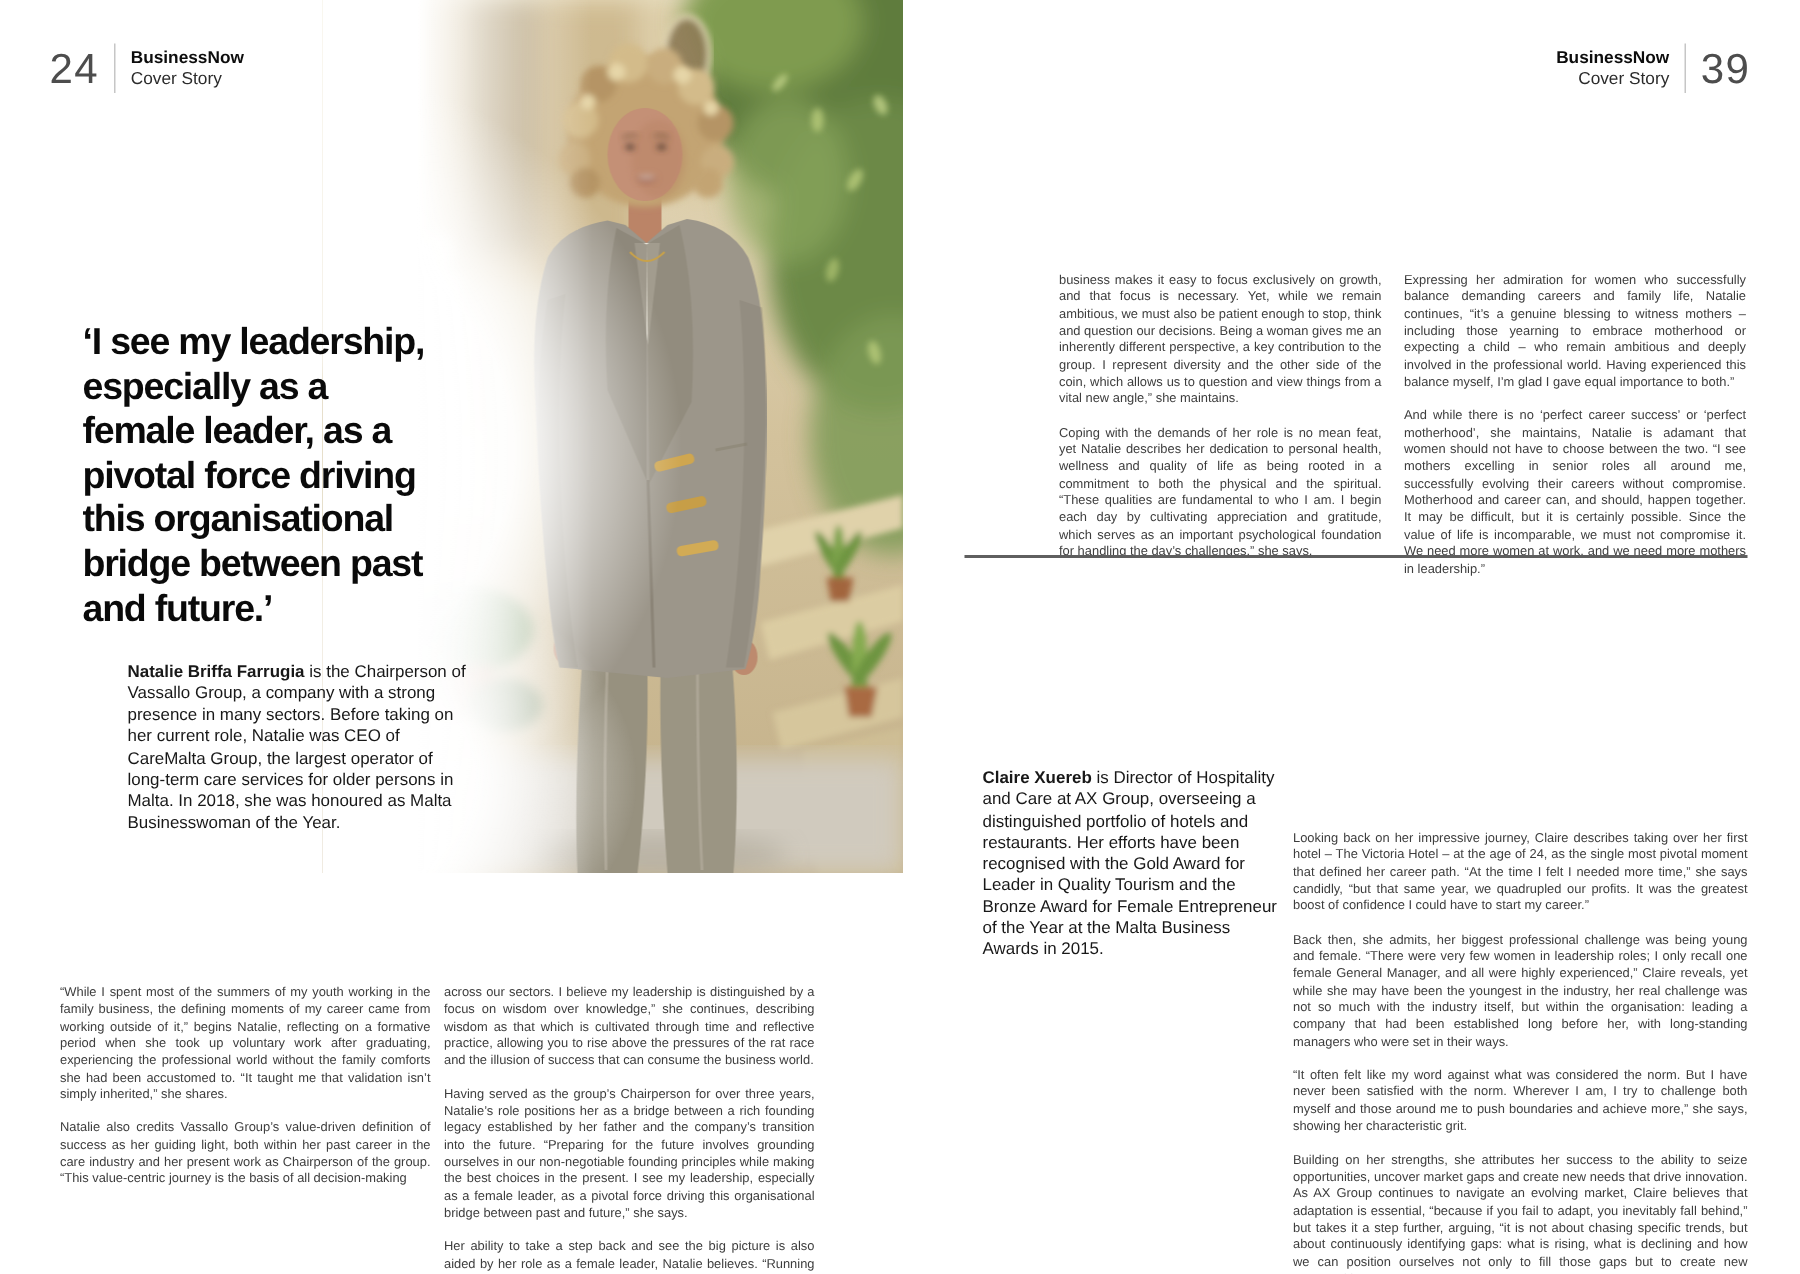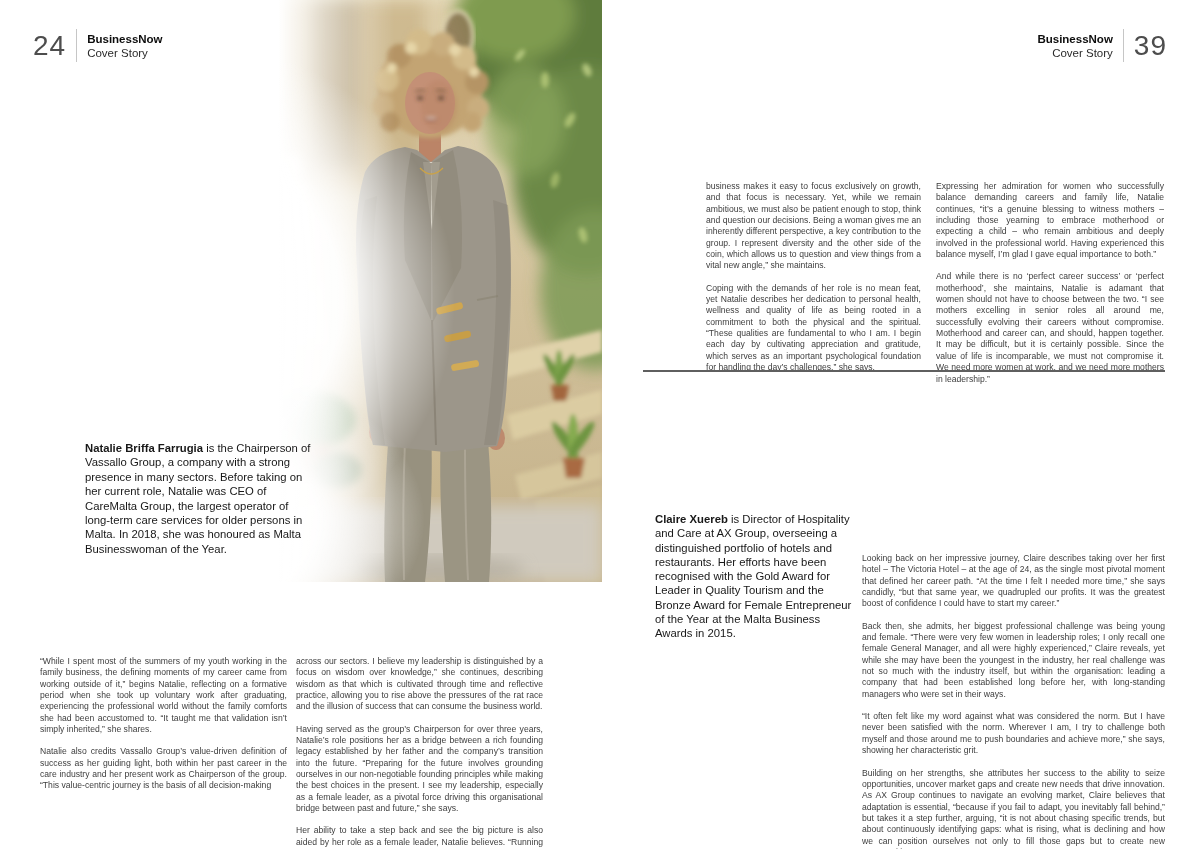--- a/index.html
+++ b/index.html
@@ -218,20 +218,27 @@
       </g>
 
       <g>
         <rect x="0" y="0" width="180" height="582" fill="url(#fadeLg)"></rect>
         <ellipse cx="-10" cy="300" rx="250" ry="255" fill="url(#glowRg)"></ellipse>
         <ellipse cx="-30" cy="520" rx="240" ry="160" fill="url(#glowRg)"></ellipse>
       </g>
     </svg>
   </div>
 
+  <div class="quote quote-left">‘I see my leadership,
+especially as a
+female leader, as a
+pivotal force driving
+this organisational
+bridge between past
+and future.’</div>
 
   <p class="bio bio-natalie"><b>Natalie Briffa Farrugia</b><span> is the Chairperson of Vassallo Group, a company with a strong presence in many sectors. Before taking on her current role, Natalie was CEO of CareMalta Group, the largest operator of long-term care services for older persons in Malta. In 2018, she was honoured as Malta Businesswoman of the Year.</span></p>
 
   <div class="col col-l1">
     <p>“While I spent most of the summers of my youth working in the family business, the defining moments of my career came from working outside of it,” begins Natalie, reflecting on a formative period when she took up voluntary work after graduating, experiencing the professional world without the family comforts she had been accustomed to. “It taught me that validation isn’t simply inherited,” she shares.</p>
     <p>Natalie also credits Vassallo Group’s value-driven definition of success as her guiding light, both within her past career in the care industry and her present work as Chairperson of the group. “This value-centric journey is the basis of all decision-making</p>
   </div>
   <div class="col col-l2">
     <p>across our sectors. I believe my leadership is distinguished by a focus on wisdom over knowledge,” she continues, describing wisdom as that which is cultivated through time and reflective practice, allowing you to rise above the pressures of the rat race and the illusion of success that can consume the business world.</p>
     <p>Having served as the group’s Chairperson for over three years, Natalie’s role positions her as a bridge between a rich founding legacy established by her father and the company’s transition into the future. “Preparing for the future involves grounding ourselves in our non-negotiable founding principles while making the best choices in the present. I see my leadership, especially as a female leader, as a pivotal force driving this organisational bridge between past and future,” she says.</p>

